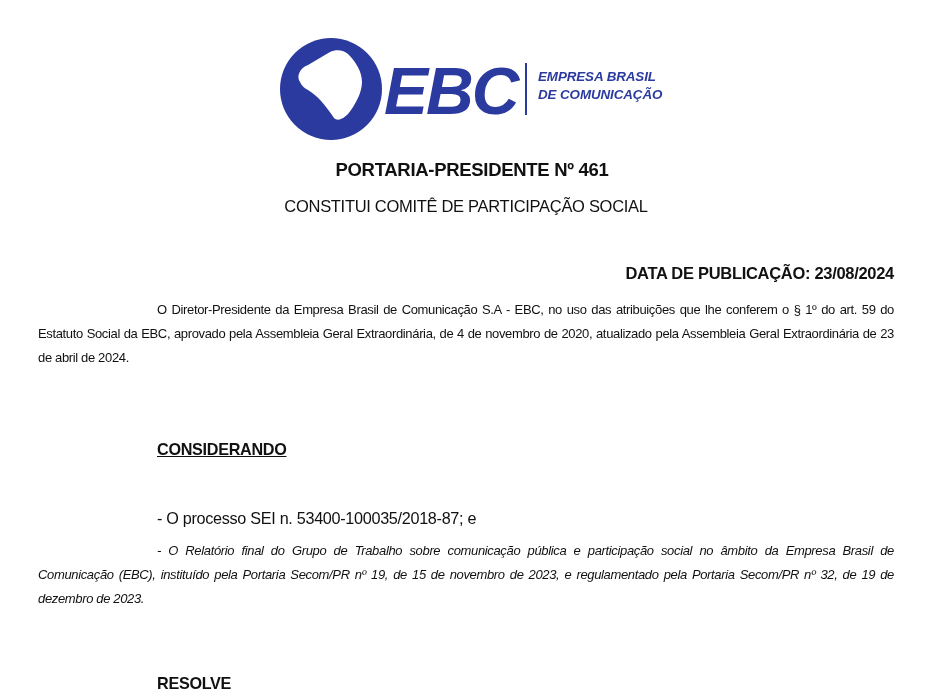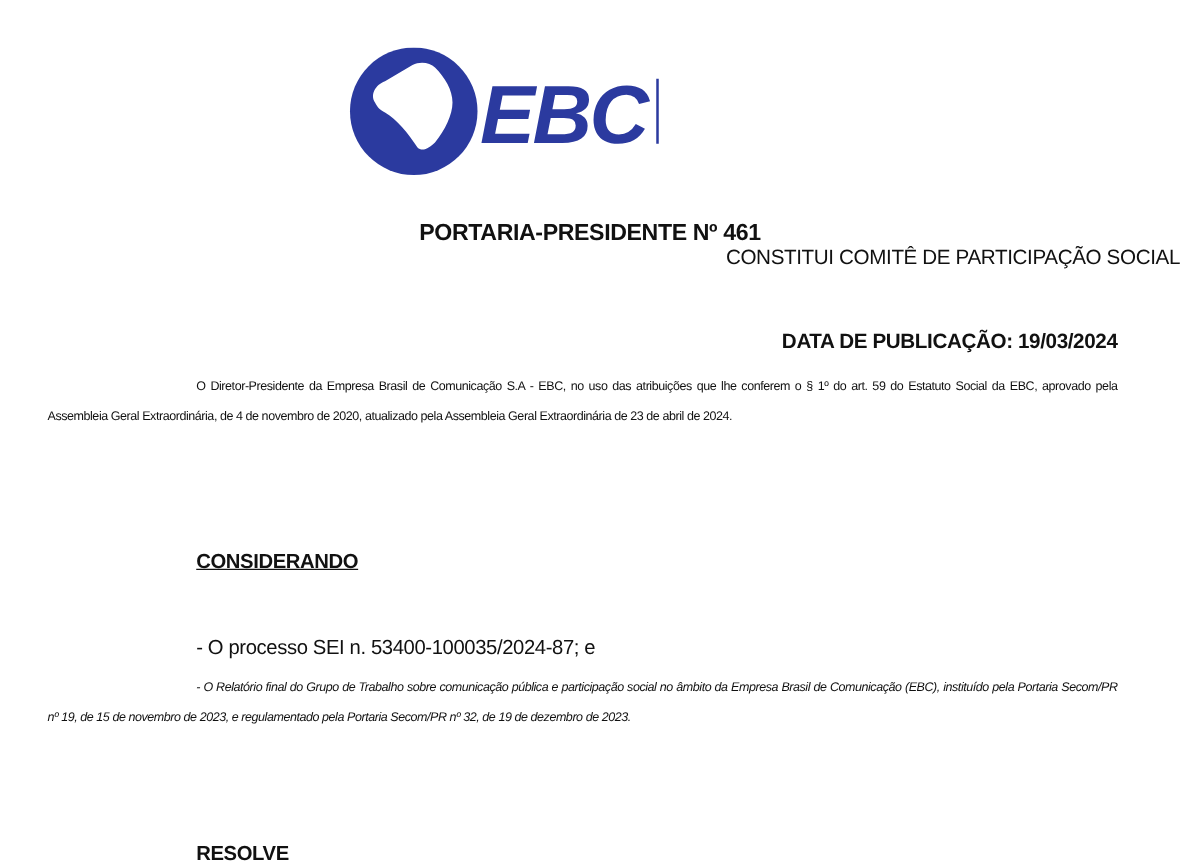--- a/index.html
+++ b/index.html
@@ -32,51 +32,51 @@
       font-weight: bold;
       font-size: 13.4px;
       line-height: 18px;
       color: #2b3a9f;
       letter-spacing: -0.1px;
     }
     .title {
       position: absolute;
       left: 0;
       width: 944px;
-      top: 174px;
+      top: 158px;
       text-align: center;
       font-weight: bold;
       font-size: 18.5px;
       line-height: 24px;
       letter-spacing: -0.3px;
     }
     .subtitle {
       position: absolute;
-      left: 12px;
+      left: 0;
       width: 932px;
       top: 195px;
-      text-align: right;
+      text-align: center;
       font-size: 16.5px;
       line-height: 22px;
       letter-spacing: -0.3px;
     }
     .pub-date {
       position: absolute;
       right: 50px;
       top: 262px;
       font-weight: bold;
       font-size: 16.5px;
       line-height: 22px;
       letter-spacing: -0.3px;
     }
     .para {
       position: absolute;
       left: 38px;
       width: 856px;
-      font-size: 10px;
+      font-size: 13px;
       line-height: 24px;
       text-align: justify;
       letter-spacing: -0.35px;
       margin: 0;
     }
     .para .indent { display: inline-block; width: 119px; }
     .heading {
       position: absolute;
       left: 157px;
       font-weight: bold;
@@ -98,27 +98,31 @@
 <div class="logo">
   <svg width="390" height="104" viewBox="0 0 390 104">
 
     <circle cx="53" cy="51" r="51" fill="#2b3a9f"></circle>
     <path d="M22 44 C 18 38, 22 30, 30 27 L 52 14 C 58 11, 66 12, 70 16 C 78 24, 84 34, 84 44 C 84 54, 78 66, 70 76 C 66 80, 60 84, 56 80 C 48 68, 40 58, 30 52 C 26 50, 24 48, 22 44 Z" fill="#ffffff"></path>
 
     <text x="106" y="76" font-family="Liberation Sans, DejaVu Sans, sans-serif" font-weight="bold" font-size="66" fill="#2b3a9f" letter-spacing="-2">EBC</text>
 
     <rect x="247" y="25" width="2" height="52" fill="#2b3a9f"></rect>
   </svg>
+  <div class="logo-tagline">
+    <div>EMPRESA BRASIL</div>
+    <div>DE COMUNICAÇÃO</div>
+  </div>
 </div>
 
 <div class="title">PORTARIA-PRESIDENTE Nº 461</div>
 <div class="subtitle">CONSTITUI COMITÊ DE PARTICIPAÇÃO SOCIAL</div>
-<div class="pub-date">DATA DE PUBLICAÇÃO: 19/03/2024</div>
+<div class="pub-date">DATA DE PUBLICAÇÃO: 23/08/2024</div>
 
 <p class="para" style="top:298px;"><span class="indent"></span><span>O Diretor-Presidente da Empresa Brasil de Comunicação S.A - EBC, no uso das atribuições que lhe conferem o § 1º do art. 59 do Estatuto Social da EBC, aprovado pela Assembleia Geral Extraordinária, de 4 de novembro de 2020, atualizado pela Assembleia Geral Extraordinária de 23 de abril de 2024.</span></p>
 
 <div class="heading" style="top:438px;text-decoration:underline;">CONSIDERANDO</div>
 
-<div class="item" style="top:507px;">- O processo SEI n. 53400-100035/2024-87; e</div>
+<div class="item" style="top:507px;">- O processo SEI n. 53400-100035/2018-87; e</div>
 
 <p class="para" style="top:539px;font-style:italic;"><span class="indent"></span><span>- O Relatório final do Grupo de Trabalho sobre comunicação pública e participação social no âmbito da Empresa Brasil de Comunicação (EBC), instituído pela Portaria Secom/PR nº 19, de 15 de novembro de 2023, e regulamentado pela Portaria Secom/PR nº 32, de 19 de dezembro de 2023.</span></p>
 
 <div class="heading" style="top:672px;">RESOLVE</div>
 
 </body></html>

